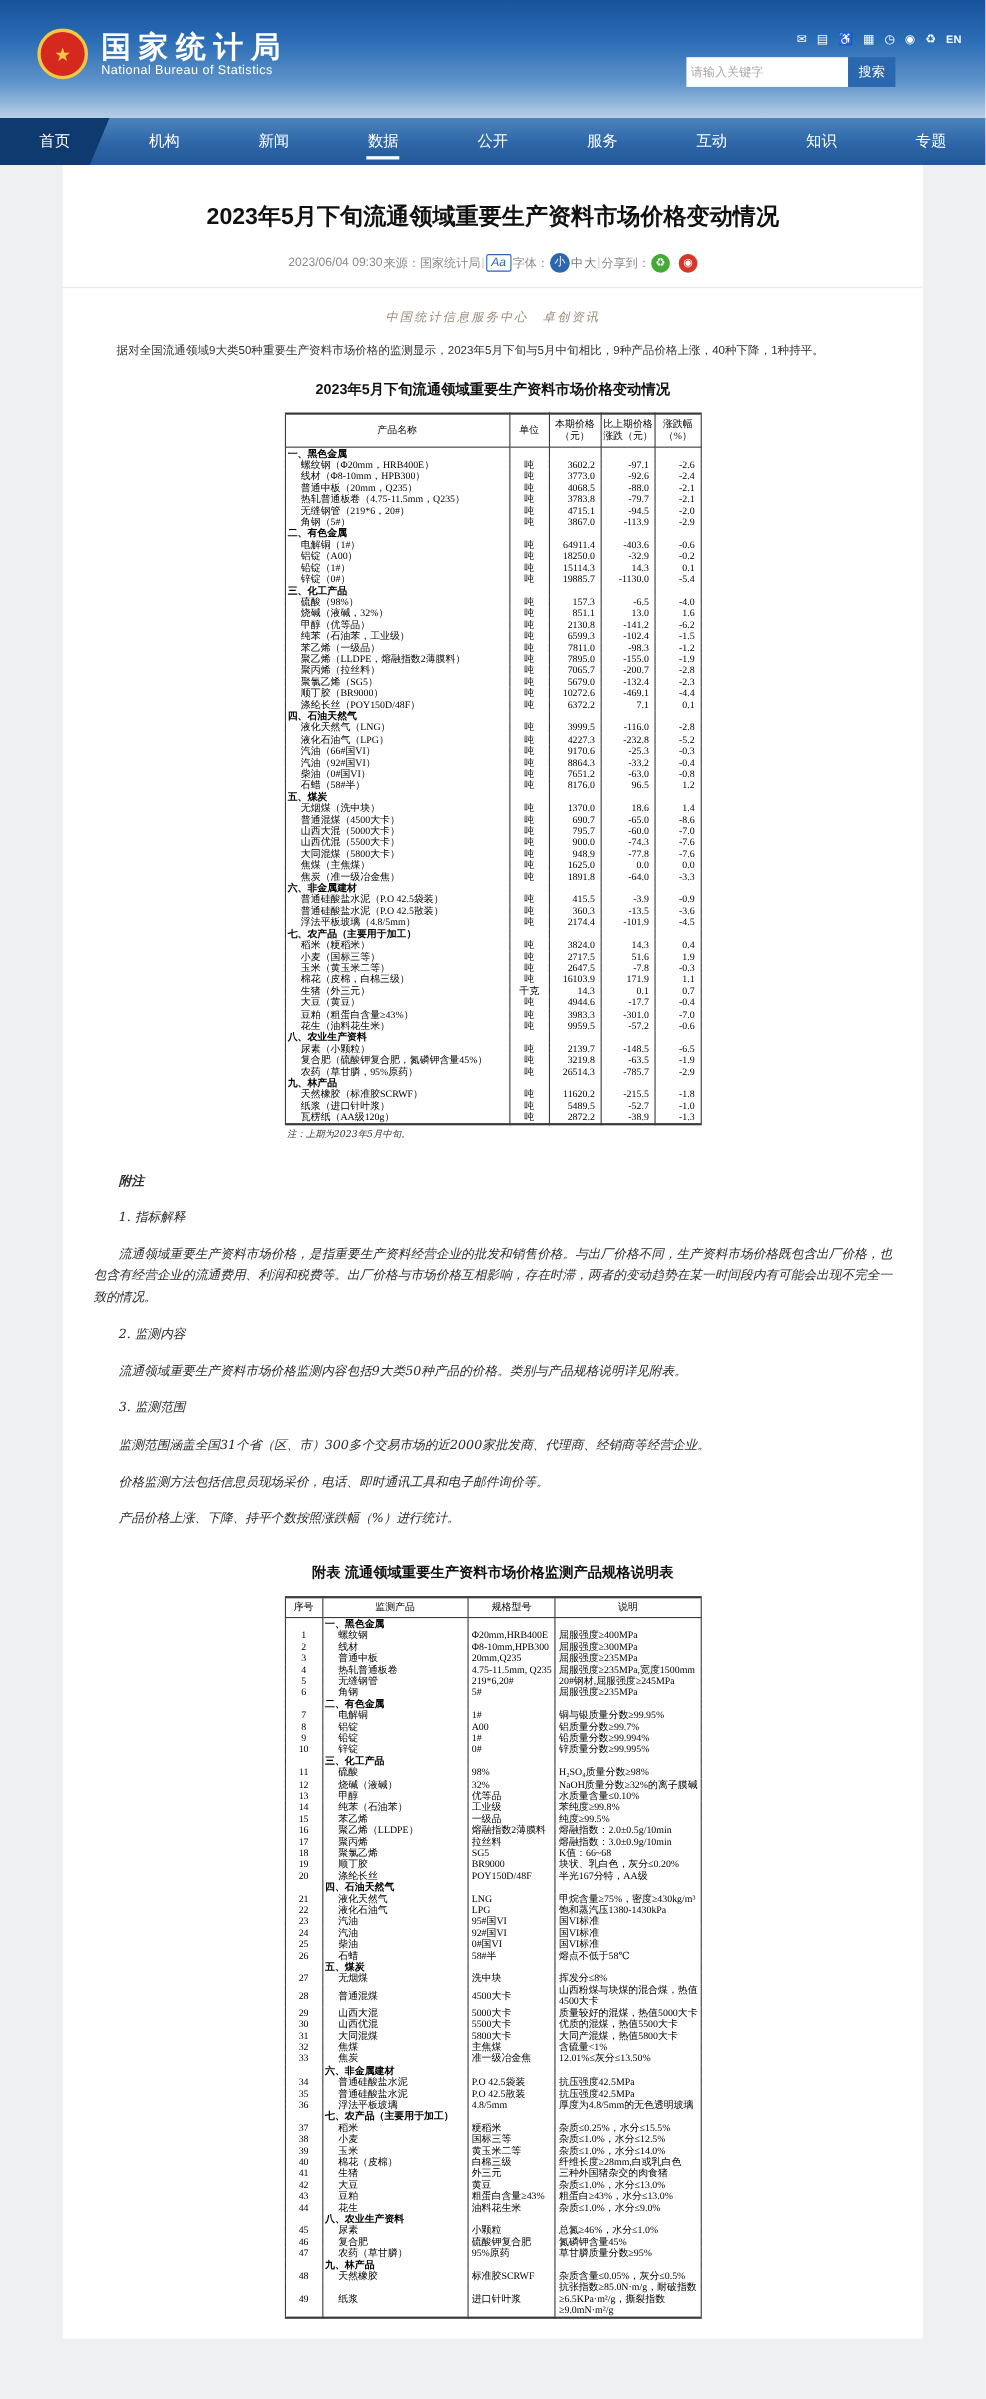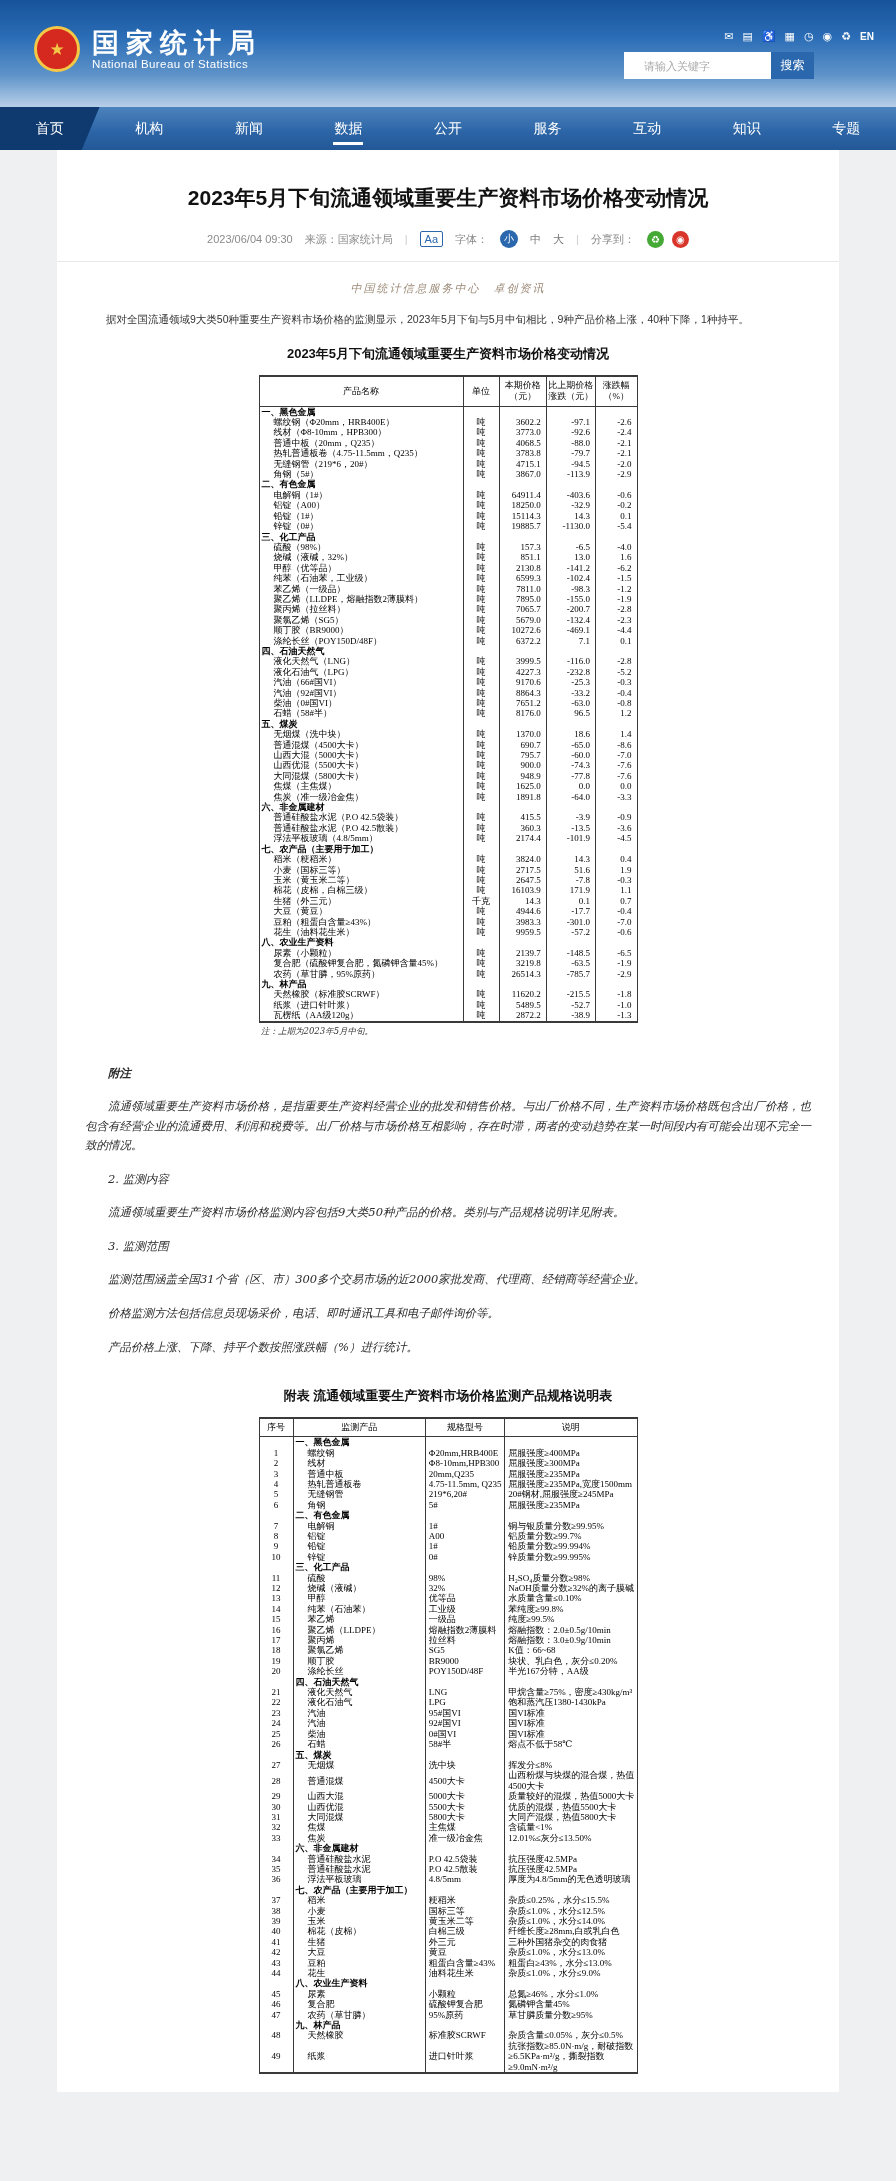--- a/index.html
+++ b/index.html
@@ -23,21 +23,21 @@
   }
   .site-name { color: #fff; font-size: 27px; font-weight: bold; letter-spacing: 7px; line-height: 30px; }
   .site-name-en { color: #fff; font-size: 11.5px; letter-spacing: 0.4px; }
   .utility { position: absolute; right: 22px; top: 30px; width: 250px; }
   .u-icons { display: flex; justify-content: flex-end; align-items: center; gap: 9px; margin-bottom: 10px; }
   .u-icon { color: #fff; font-size: 11px; line-height: 12px; cursor: pointer; }
   .u-en { color: #fff; font-size: 10px; font-weight: bold; cursor: pointer; }
   .searchbar { display: flex; }
   .searchbar input {
     width: 147px; height: 27px; border: none; outline: none;
-    padding: 0 20px; font-size: 11px; color: #333; background: #fff;
+    padding: 0 4px; font-size: 11px; color: #333; background: #fff;
   }
   .searchbar input::placeholder { color: #aaa; }
   .searchbar button {
     width: 43px; height: 27px; border: none; background: #2a67ad;
     color: #fff; font-size: 12px; cursor: pointer;
   }
   
   .main-nav {
     height: 43px; display: flex;
     background: linear-gradient(180deg, #4c83bd 0%, #2b64a6 60%, #235896 100%);
@@ -51,27 +51,27 @@
     content: ""; position: absolute; left: 50%; transform: translateX(-50%);
     bottom: 5px; width: 30px; height: 3px; background: #fff;
   }
   
   .card { margin: 0 57px; background: #fff; padding: 24px 0 18px; }
   h1.page-title {
     text-align: center; color: #111; font-size: 21px; font-weight: bold;
     margin: 10px 60px 18px; line-height: 1.35;
   }
   .meta {
-    display: flex; justify-content: center; align-items: center; gap: 12px;
+    display: flex; justify-content: center; align-items: center; gap: 1px;
     color: #8a8a8a; font-size: 11px;
   }
   .meta .sep { color: #ccc; }
   .aa-box {
     border: 1px solid #2a67ad; color: #2a67ad; border-radius: 2px;
-    padding: 1px 4px; font-size: 11px; cursor: pointer; background: #fff;
+    padding: 1px 4px; font-size: 11px; cursor: pointer; background: #fff; font-style: italic;
   }
   .fs { color: #777; cursor: pointer; }
   .fs-small {
     display: inline-block; width: 18px; height: 18px; line-height: 18px;
     border-radius: 50%; background: #2a67ad; color: #fff; text-align: center;
     font-size: 10px; cursor: pointer;
   }
   .share-icons { display: inline-flex; gap: 8px; }
   .share-icon {
     display: inline-block; width: 17px; height: 17px; line-height: 17px;
@@ -630,20 +630,21 @@
           <td class="c-num">-38.9</td>
           <td class="c-num">-1.3</td>
         </tr>
       </tbody>
   </table>
   <div class="tbl-footnote">注：上期为2023年5月中旬。</div>
 
   <section class="notes">
     <div class="note note-heading">附注</div>
     <div>
+        <div class="note note-title">1. 指标解释</div>
         <div class="note note-para">流通领域重要生产资料市场价格，是指重要生产资料经营企业的批发和销售价格。与出厂价格不同，生产资料市场价格既包含出厂价格，也包含有经营企业的流通费用、利润和税费等。出厂价格与市场价格互相影响，存在时滞，两者的变动趋势在某一时间段内有可能会出现不完全一致的情况。</div>
         <div class="note note-title">2. 监测内容</div>
         <div class="note note-para">流通领域重要生产资料市场价格监测内容包括9大类50种产品的价格。类别与产品规格说明详见附表。</div>
         <div class="note note-title">3. 监测范围</div>
         <div class="note note-para">监测范围涵盖全国31个省（区、市）300多个交易市场的近2000家批发商、代理商、经销商等经营企业。</div>
         <div class="note note-para">价格监测方法包括信息员现场采价，电话、即时通讯工具和电子邮件询价等。</div>
         <div class="note note-para">产品价格上涨、下降、持平个数按照涨跌幅（%）进行统计。</div>
       </div>
   </section>
 

